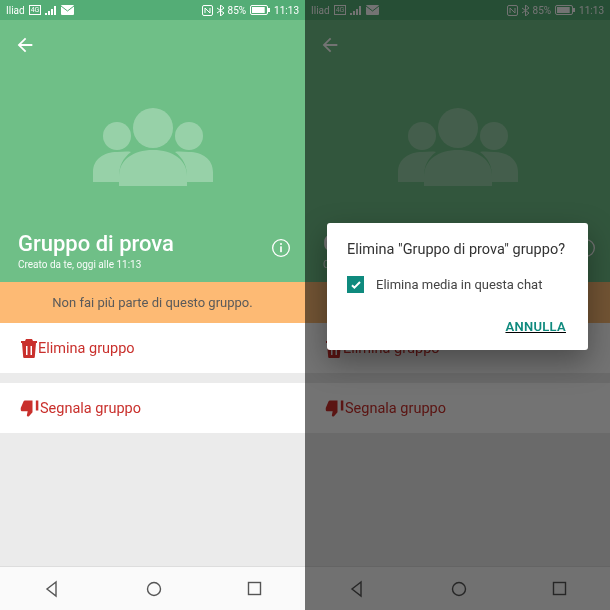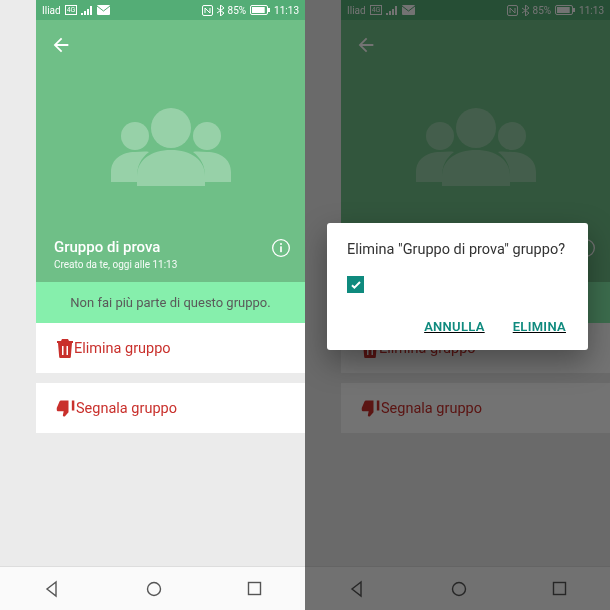--- a/index.html
+++ b/index.html
@@ -1,30 +1,30 @@
 <!DOCTYPE html>
 <html><head>
 <meta charset="utf-8">
 <style>
   * { margin: 0; padding: 0; box-sizing: border-box; }
   body { font-family: Roboto, "Helvetica Neue", Arial, sans-serif; background: #444; }
   .canvas { width: 610px; height: 610px; display: flex; position: relative; }
-  .phone { width: 305px; height: 610px; background: #ebebeb; position: relative; overflow: hidden; padding-left: 36px; }
+  .phone { width: 305px; height: 610px; background: #ebebeb; position: relative; overflow: hidden; }
   .statusbar { height: 20px; background: #54ad76; display: flex; justify-content: space-between; align-items: center; padding: 0 6px; font-size: 10px; color: #fff; }
   .statusbar .left { display: flex; align-items: center; gap: 4px; }
   .statusbar .right { display: flex; align-items: center; gap: 4px; }
   .statusbar svg { display: block; }
   .header { height: 262px; background: #6fbf87; position: relative; }
   .back { position: absolute; top: 14px; left: 14px; }
   .group-icon { position: absolute; top: 80px; left: 50%; transform: translateX(-50%); opacity: 0.28; }
   .title-block { position: absolute; bottom: 12px; left: 18px; right: 42px; color: #fff; }
-  .title { font-size: 15px; font-weight: 500; }
+  .title { font-size: 22px; font-weight: 500; }
   .subtitle { font-size: 10px; opacity: 0.95; margin-top: 3px; }
   .info-icon { position: absolute; bottom: 20px; right: 14px; }
-  .banner { background: #86efac; color: #5a5a5a; font-size: 13px; text-align: center; padding: 13px 10px; }
+  .banner { background: #fdba74; color: #5a5a5a; font-size: 13px; text-align: center; padding: 13px 10px; }
   .row { background: #fff; display: flex; align-items: center; padding: 15px 20px; }
   .row + .row-gap { height: 10px; background: #ebebeb; }
   .row-text { color: #c9302c; font-size: 14.5px; }
   .navbar { position: absolute; bottom: 0; left: 0; right: 0; height: 44px; background: #fafafa; border-top: 1px solid #ddd; display: flex; justify-content: space-around; align-items: center; }
   .dim-overlay { position: absolute; inset: 0; background: rgba(0,0,0,0.55); }
   .dialog { position: absolute; left: 22px; right: 22px; top: 223px; background: #fff; border-radius: 3px; box-shadow: 0 12px 30px rgba(0,0,0,0.35); padding: 18px 20px 10px 20px; }
   .dialog-title { font-size: 14.5px; color: #333; margin-bottom: 18px; }
   .checkbox-row { display: flex; align-items: center; gap: 12px; margin-bottom: 20px; }
   .checkbox { width: 17px; height: 17px; background: #0f8a7e; display: flex; align-items: center; justify-content: center; }
   .checkbox-label { font-size: 13px; color: #444; }
@@ -210,21 +210,21 @@
     <div class="dim-overlay"></div>
 
     <div class="dialog">
       <div class="dialog-title">Elimina "Gruppo di prova" gruppo?</div>
       <div class="checkbox-row">
         <div class="checkbox">
           <svg width="12" height="12" viewBox="0 0 12 12">
               <path d="M2 6.3l2.4 2.4L10 3" stroke="#fff" stroke-width="2" fill="none"></path>
             </svg>
         </div>
+        <span class="checkbox-label">Elimina media in questa chat</span>
       </div>
       <div class="dialog-actions">
         <span class="dialog-btn">ANNULLA</span>
-        <span class="dialog-btn">ELIMINA</span>
       </div>
     </div>
   </div>
 
 </div>
 
 </body></html>

